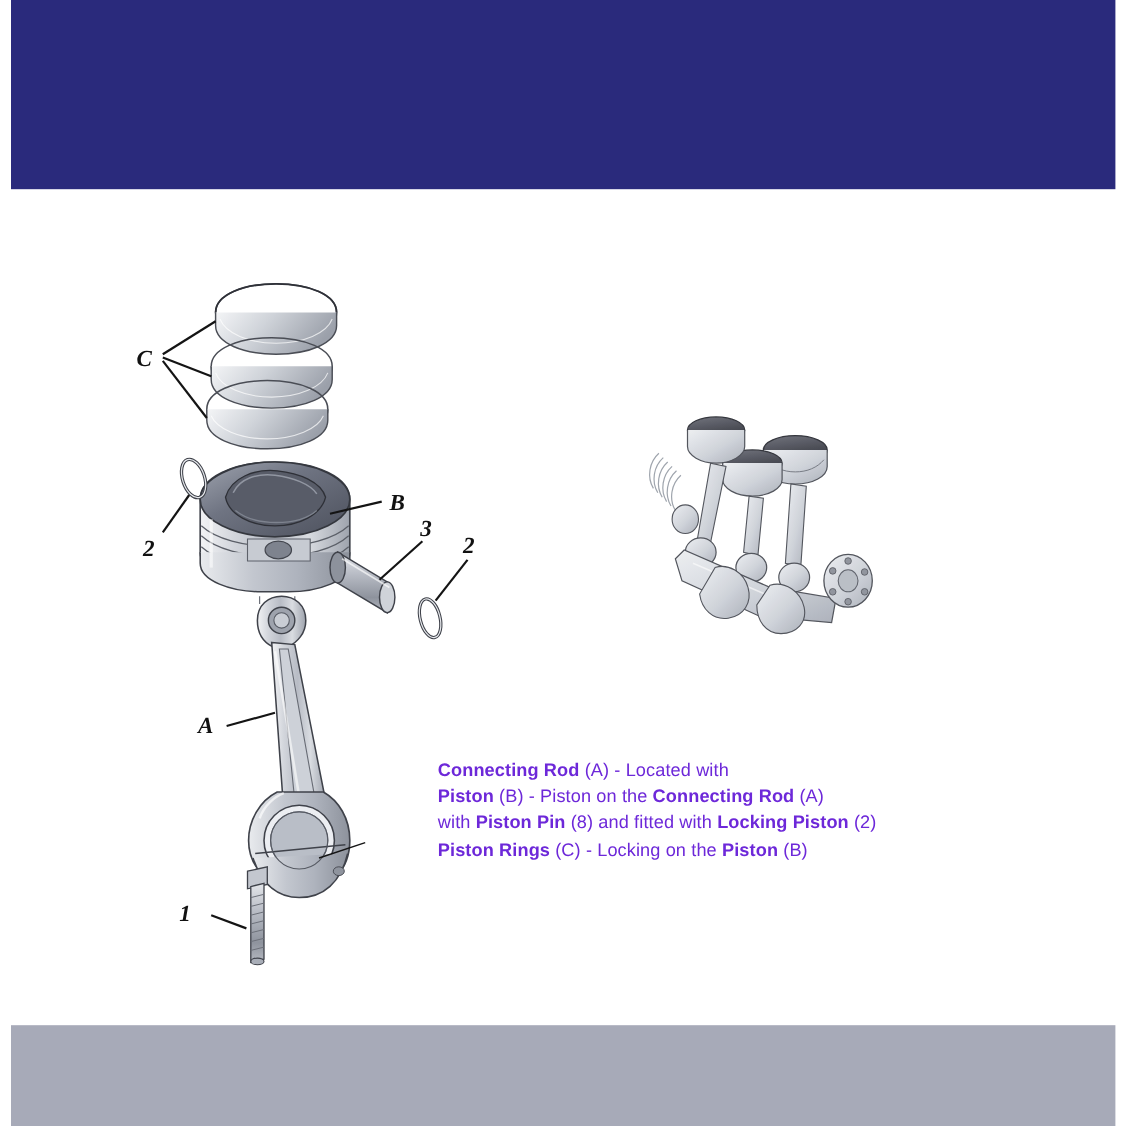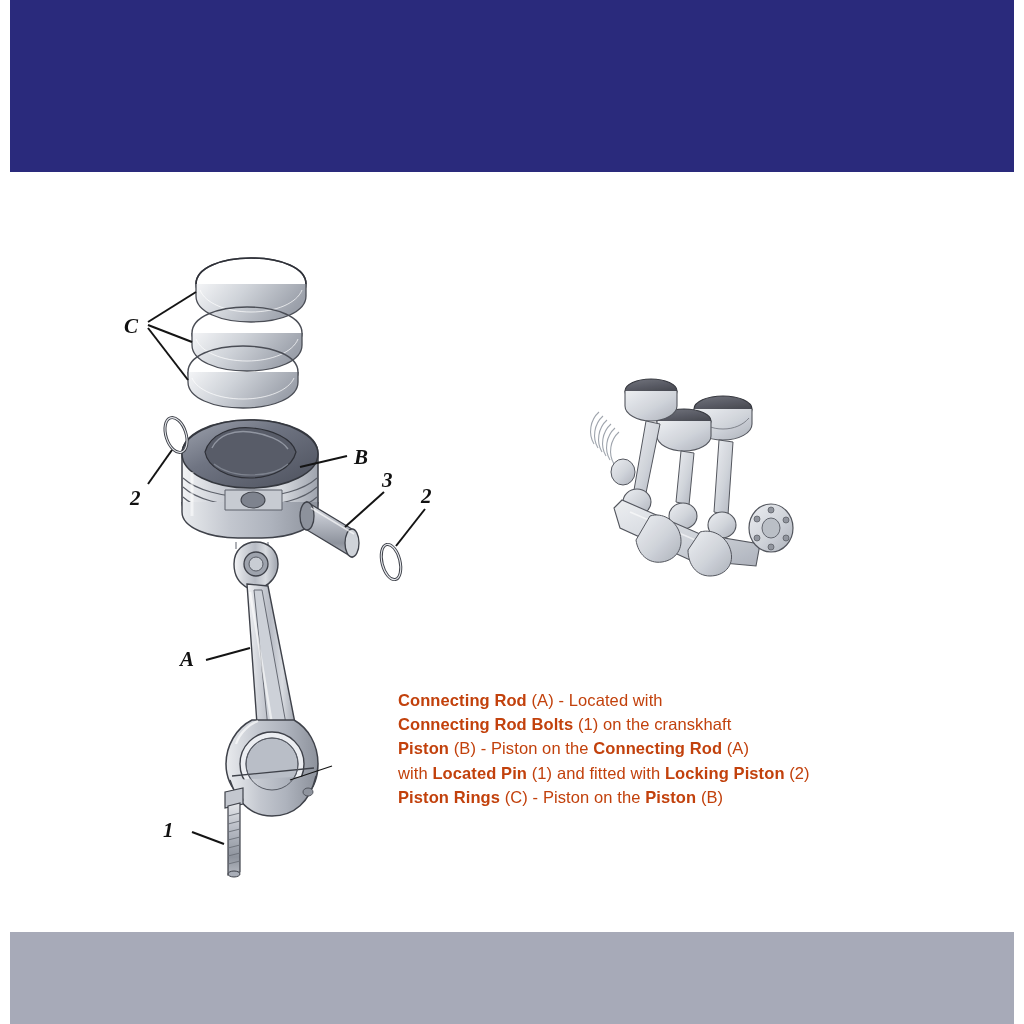--- a/index.html
+++ b/index.html
@@ -52,21 +52,21 @@
     width: 1024px;
     height: 760px;
   }
   .caption {
     position: absolute;
     left: 398px;
     top: 516px;
     width: 470px;
     font-size: 16.5px;
     line-height: 24.2px;
-    color: #c2410c;
+    color: #6d28d9;
     letter-spacing: 0.1px;
   }
   .caption .b { font-weight: bold; }
   .caption-line { white-space: nowrap; }
   .svg-main {
     position: absolute;
     left: 0;
     top: 0;
   }
   .lbl {
@@ -308,27 +308,24 @@
         </g>
         <ellipse cx="623" cy="300" rx="12" ry="13" fill="url(#engGrad)" stroke="#4a4d55" stroke-width="1"></ellipse>
       </g>
     </svg>
 
     <div class="caption">
       <div class="caption-line">
         <span class="b">Connecting Rod</span><span> (A) - Located with</span>
       </div>
       <div class="caption-line">
-        <span class="b">Connecting Rod Bolts</span><span> (1) on the cranskhaft</span>
-      </div>
-      <div class="caption-line">
         <span class="b">Piston</span><span> (B) - Piston on the </span><span class="b">Connecting Rod</span><span> (A)</span>
       </div>
       <div class="caption-line">
-        <span>with </span><span class="b">Located Pin</span><span> (1) and fitted with </span><span class="b">Locking Piston</span><span> (2)</span>
+        <span>with </span><span class="b">Piston Pin</span><span> (8) and fitted with </span><span class="b">Locking Piston</span><span> (2)</span>
       </div>
       <div class="caption-line">
-        <span class="b">Piston Rings</span><span> (C) - Piston on the </span><span class="b">Piston</span><span> (B)</span>
+        <span class="b">Piston Rings</span><span> (C) - Locking on the </span><span class="b">Piston</span><span> (B)</span>
       </div>
     </div>
 
   </div>
 </div>
 
 </body></html>

